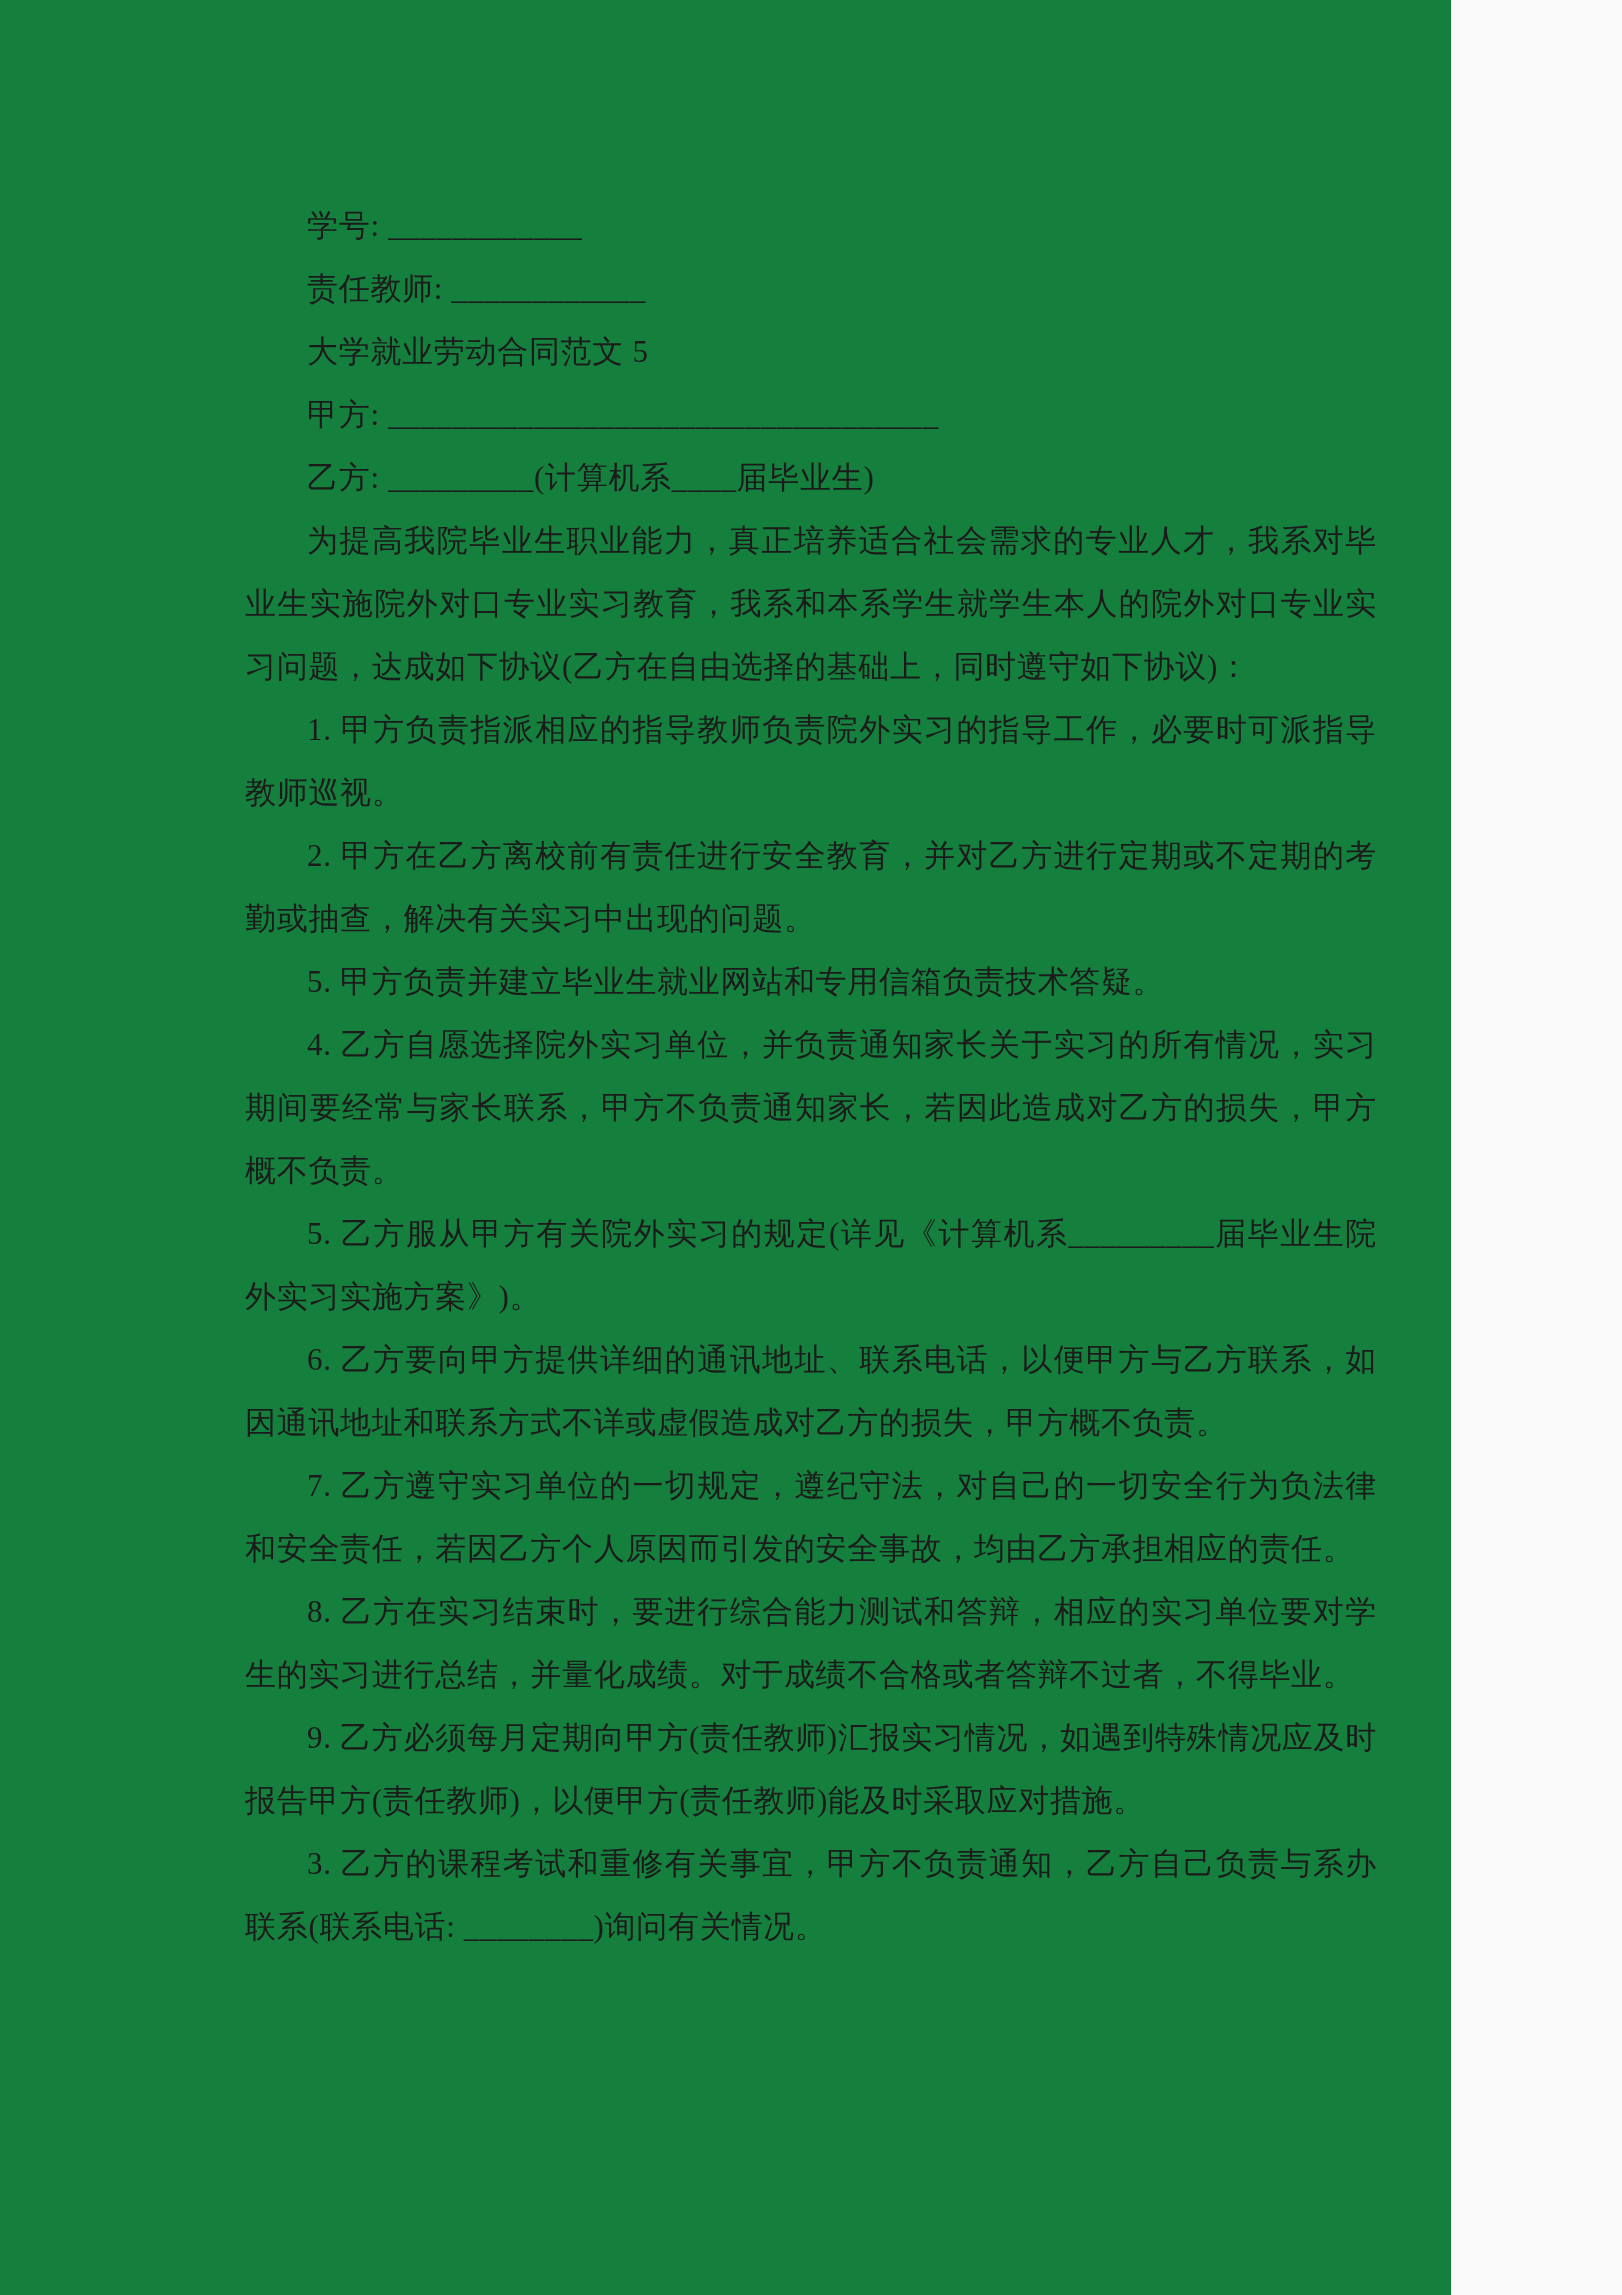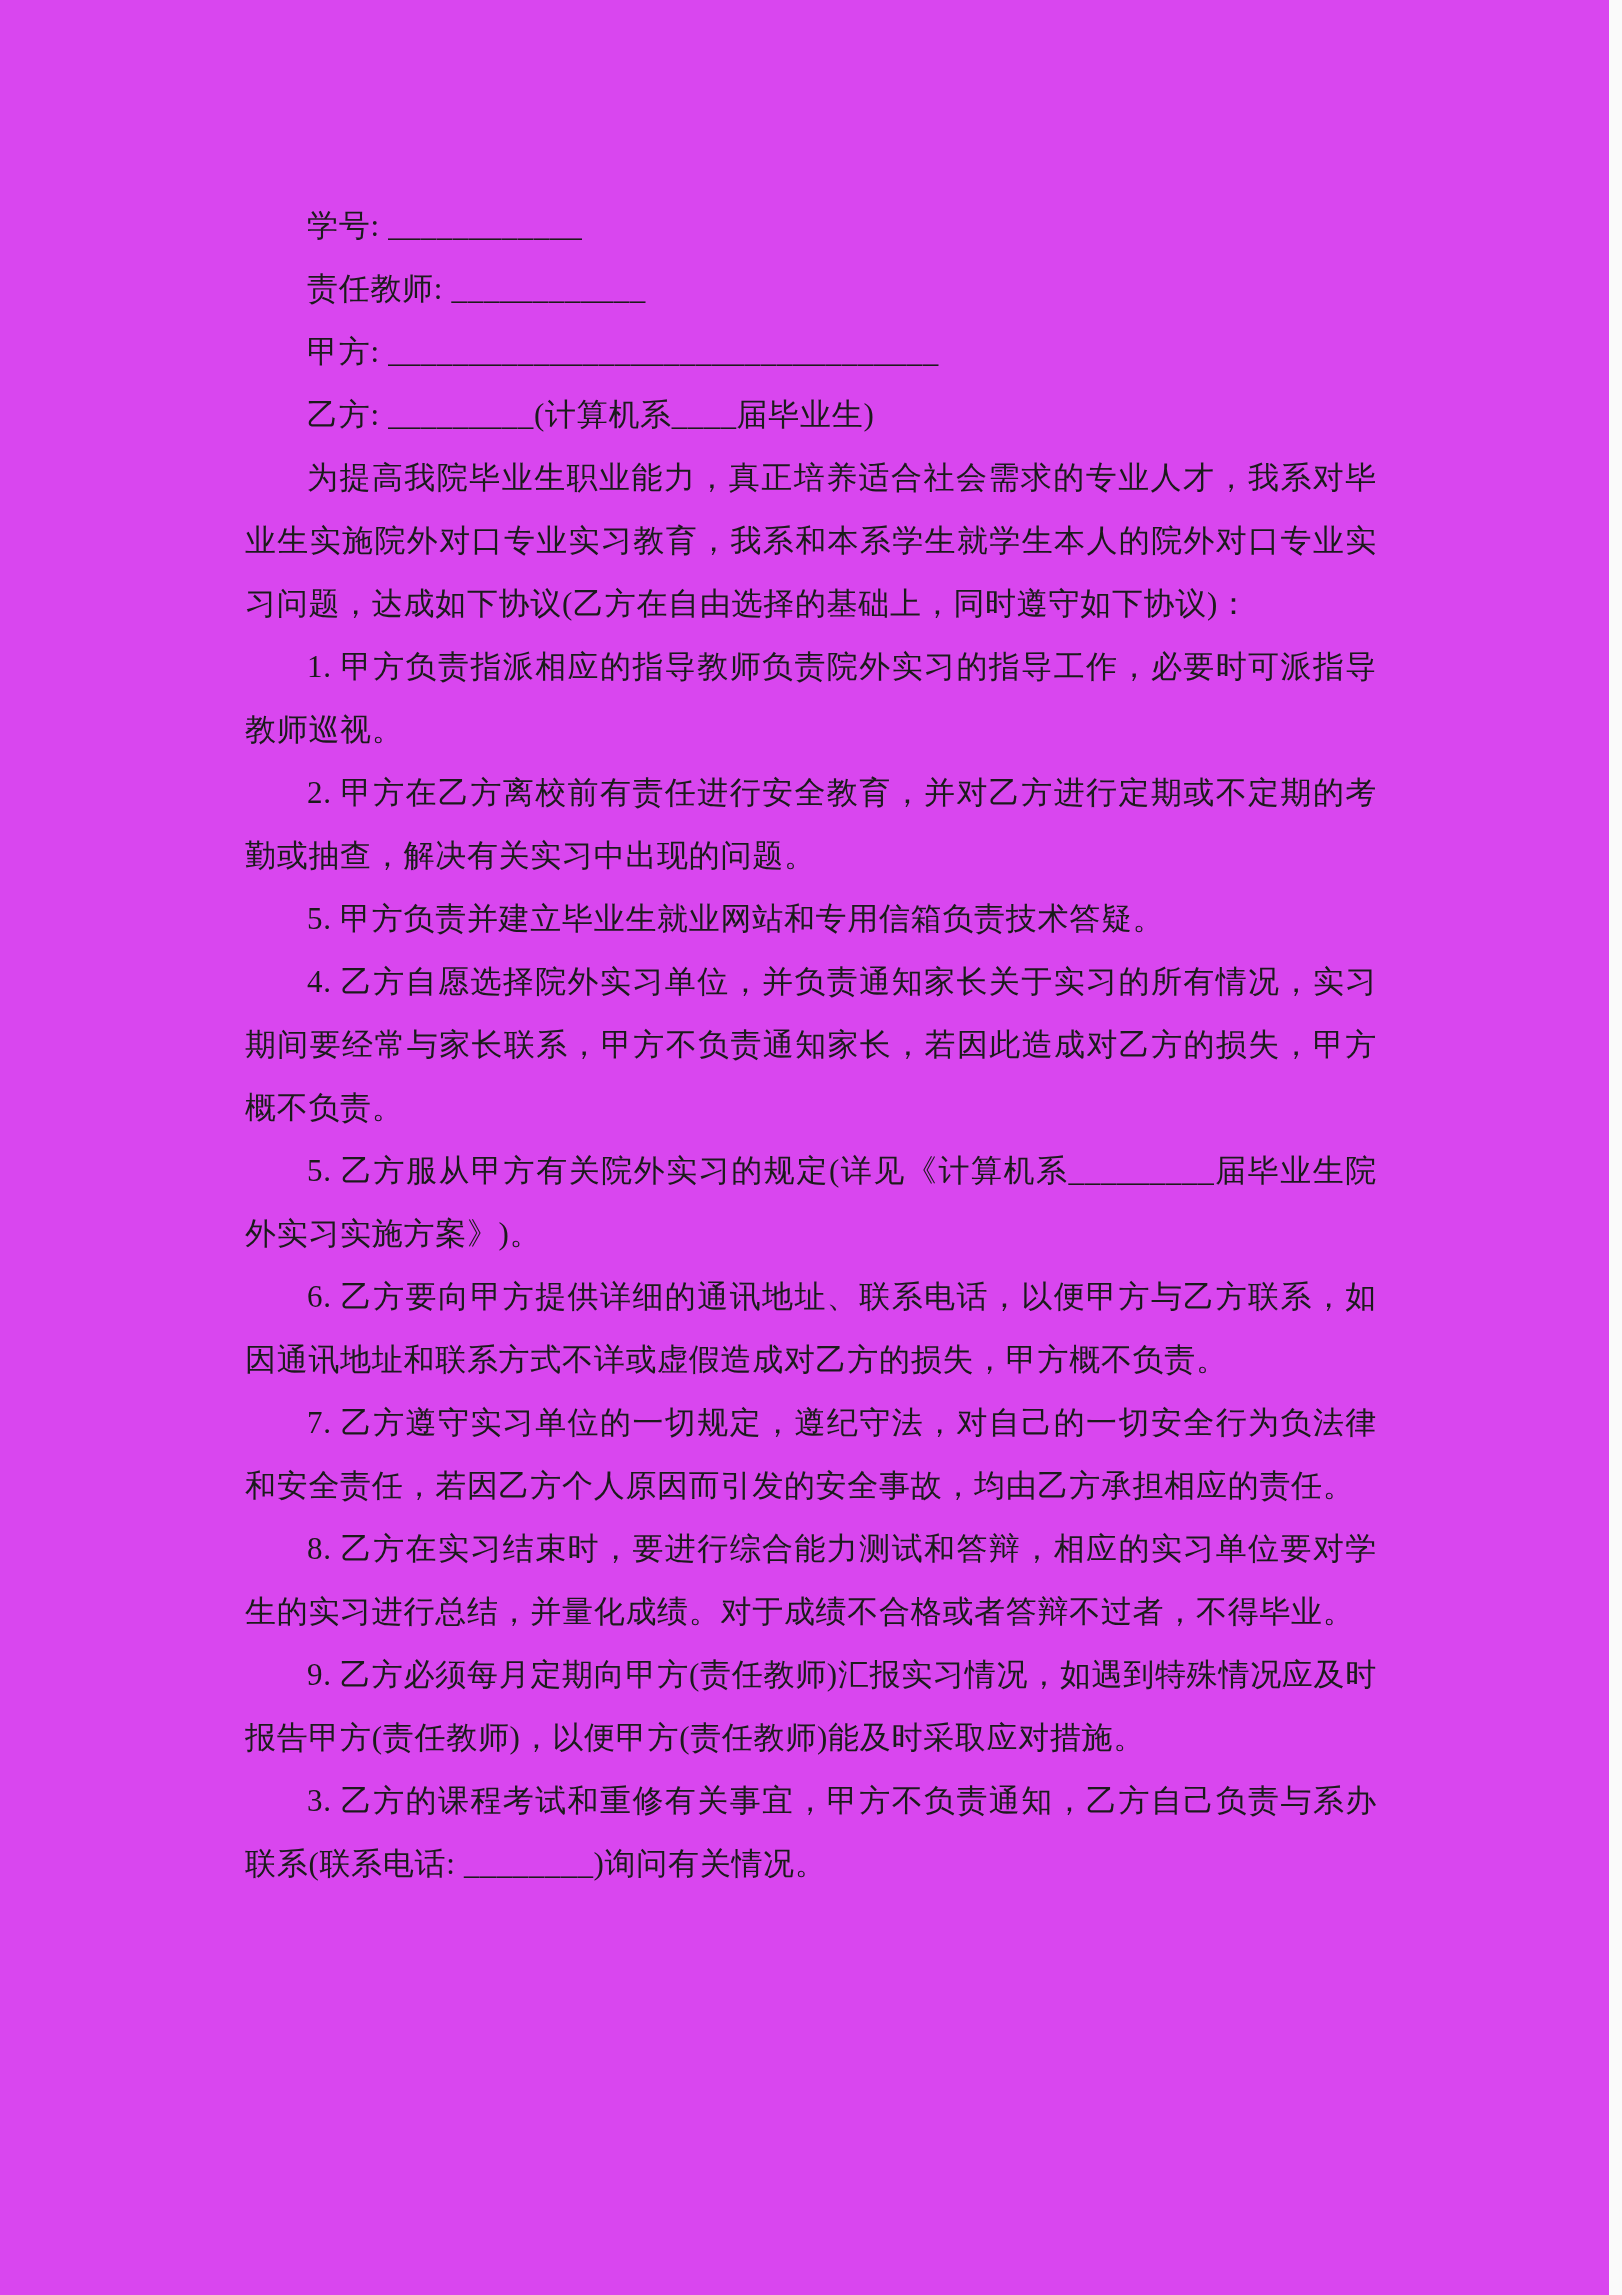--- a/index.html
+++ b/index.html
@@ -10,24 +10,25 @@
     width: 1623px;
     height: 2295px;
     background: #fafafa;
     position: relative;
     font-family: "Liberation Serif", serif;
   }
   .page {
     position: absolute;
     left: 0;
     top: 0;
-    width: 1609px;
+    width: 1403px;
     height: 2295px;
-    background: #d946ef;
+    background: #15803d;
     overflow: hidden;
+    padding-left: 48px;
   }
   .content {
     position: absolute;
     left: 245px;
     top: 194px;
     width: 1132px;
     color: #1b1b1b;
     font-size: 31px;
     line-height: 63px;
     letter-spacing: 0.7px;
@@ -39,20 +40,21 @@
     text-indent: 2em;
   }
 </style>
 </head>
 <body>
 
 <div class="page">
   <div class="content">
     <p>学号: ____________</p>
     <p>责任教师: ____________</p>
+    <p>大学就业劳动合同范文 5</p>
     <p>甲方: __________________________________</p>
     <p>乙方: _________(计算机系____届毕业生)</p>
     <p>为提高我院毕业生职业能力，真正培养适合社会需求的专业人才，我系对毕业生实施院外对口专业实习教育，我系和本系学生就学生本人的院外对口专业实习问题，达成如下协议(乙方在自由选择的基础上，同时遵守如下协议)：</p>
     <p>1. 甲方负责指派相应的指导教师负责院外实习的指导工作，必要时可派指导教师巡视。</p>
     <p>2. 甲方在乙方离校前有责任进行安全教育，并对乙方进行定期或不定期的考勤或抽查，解决有关实习中出现的问题。</p>
     <p>5. 甲方负责并建立毕业生就业网站和专用信箱负责技术答疑。</p>
     <p>4. 乙方自愿选择院外实习单位，并负责通知家长关于实习的所有情况，实习期间要经常与家长联系，甲方不负责通知家长，若因此造成对乙方的损失，甲方概不负责。</p>
     <p>5. 乙方服从甲方有关院外实习的规定(详见《计算机系_________届毕业生院外实习实施方案》)。</p>
     <p>6. 乙方要向甲方提供详细的通讯地址、联系电话，以便甲方与乙方联系，如因通讯地址和联系方式不详或虚假造成对乙方的损失，甲方概不负责。</p>
     <p>7. 乙方遵守实习单位的一切规定，遵纪守法，对自己的一切安全行为负法律和安全责任，若因乙方个人原因而引发的安全事故，均由乙方承担相应的责任。</p>

